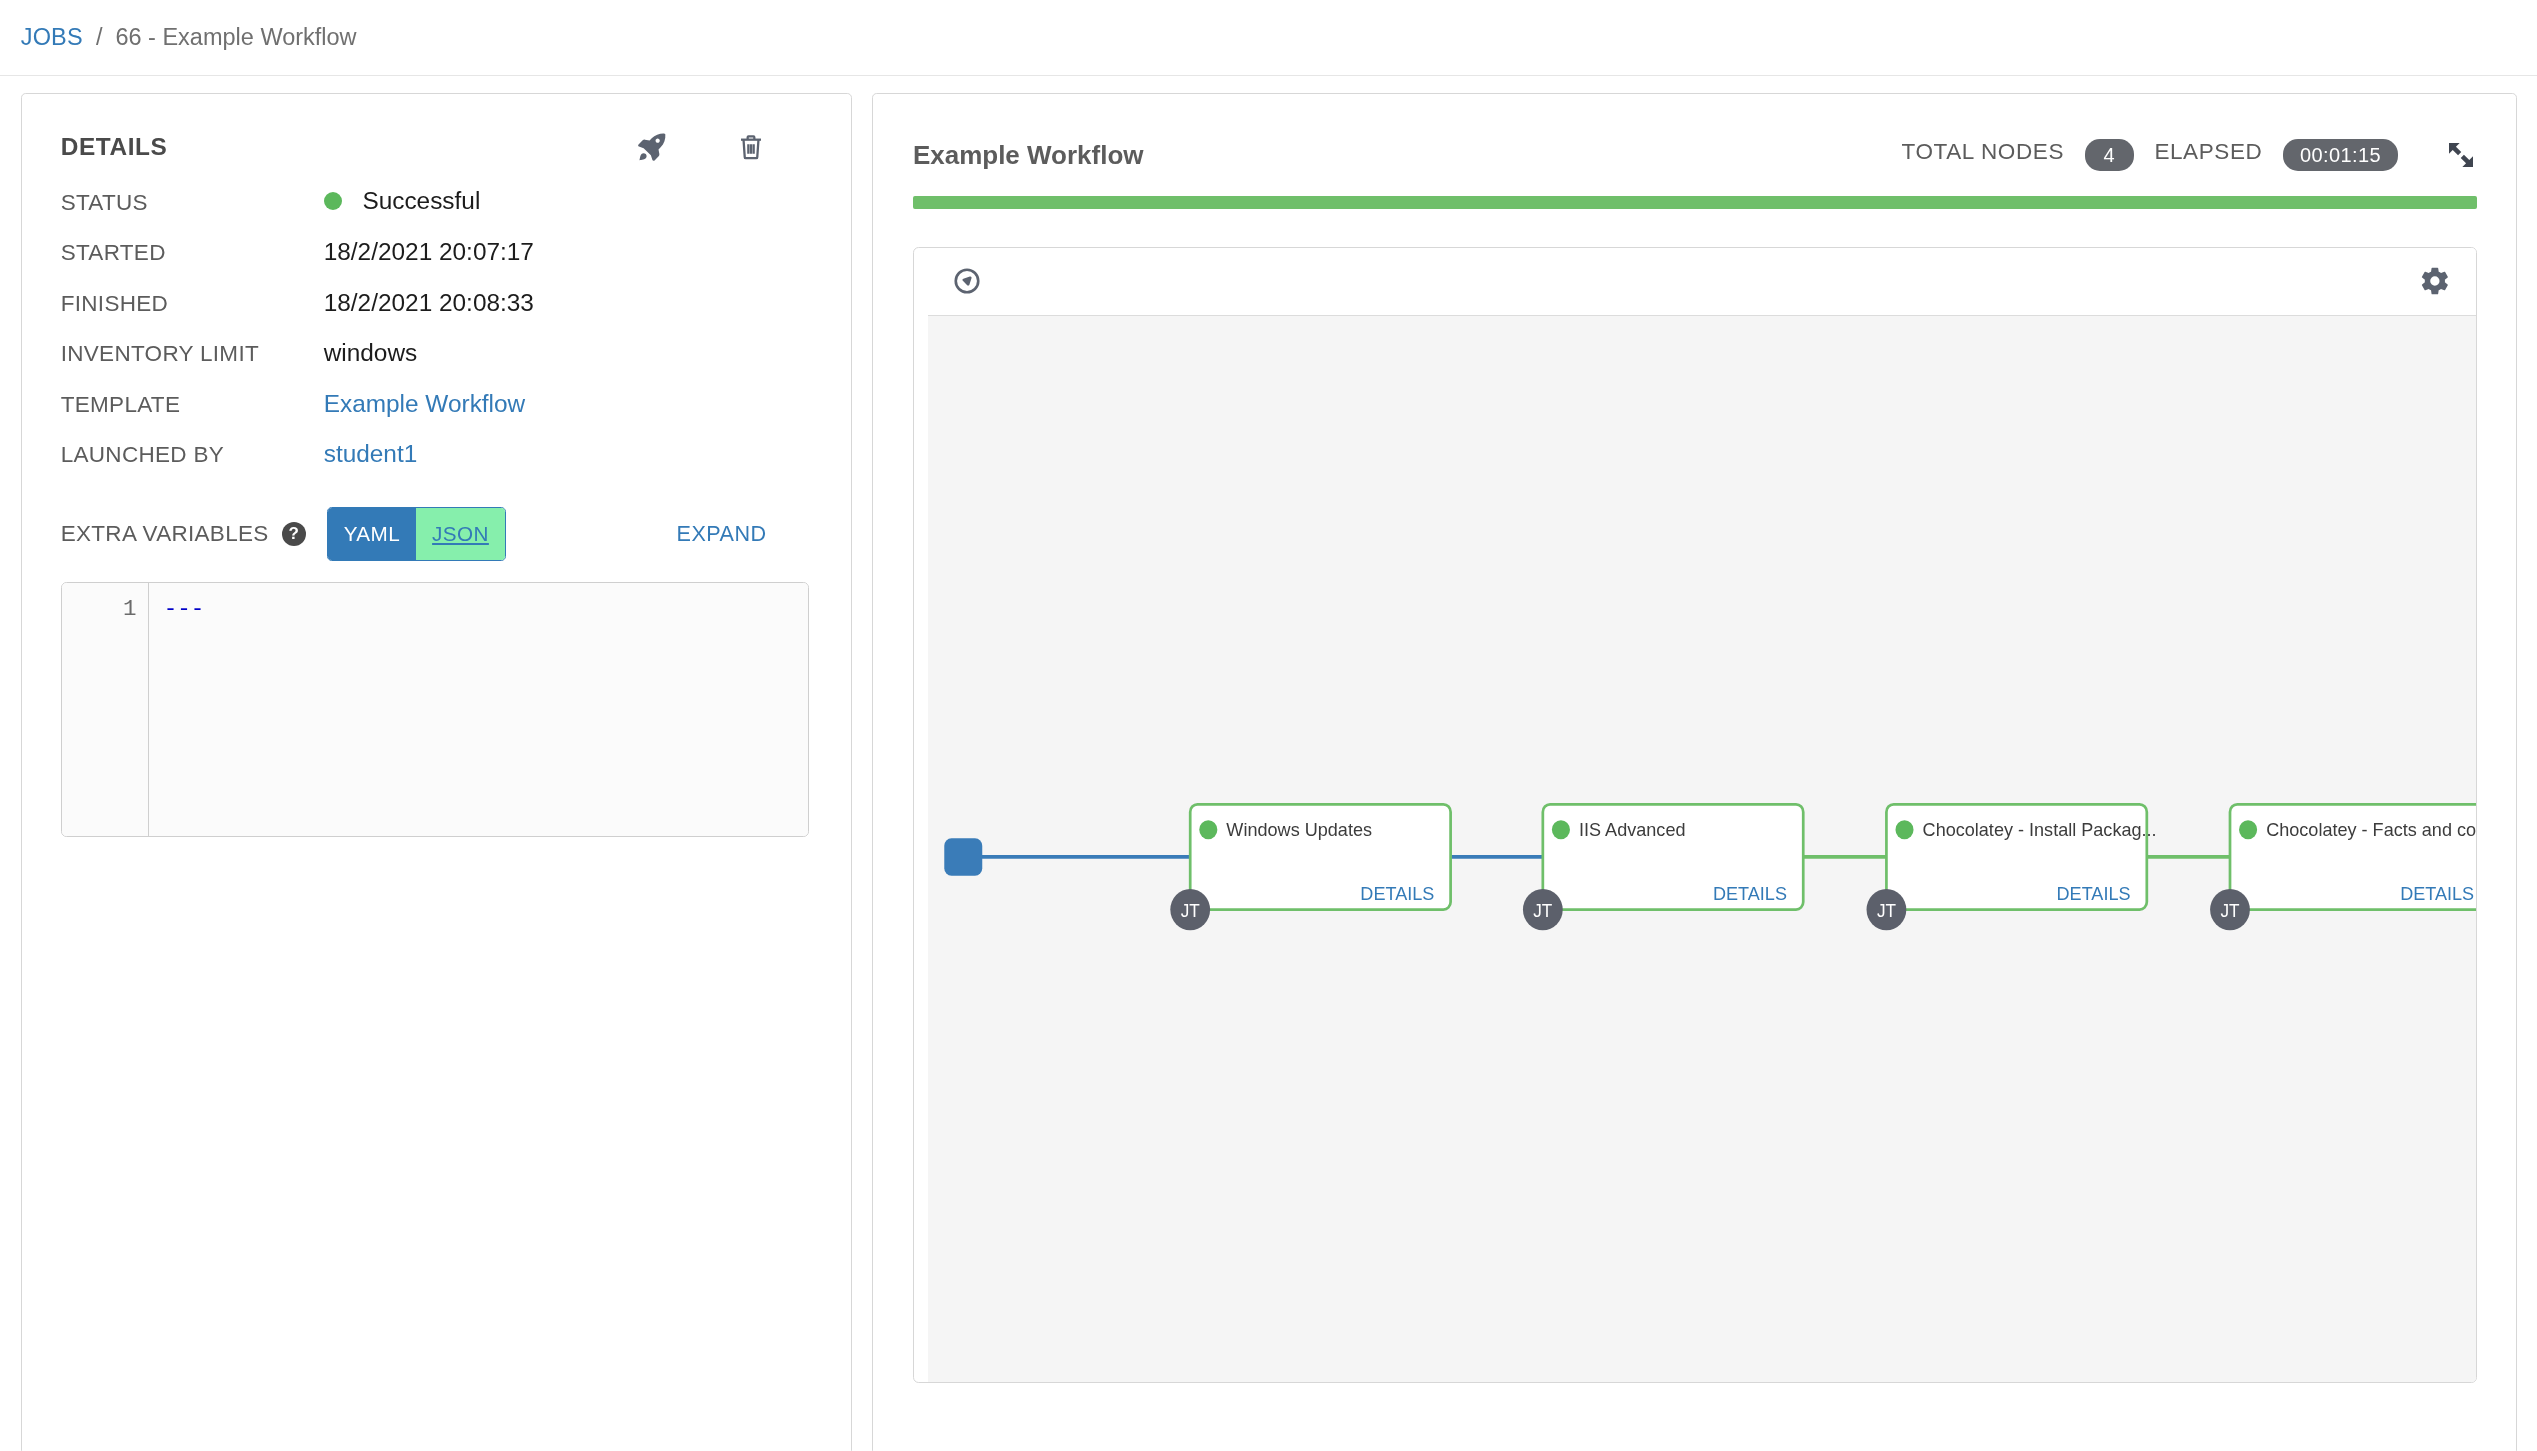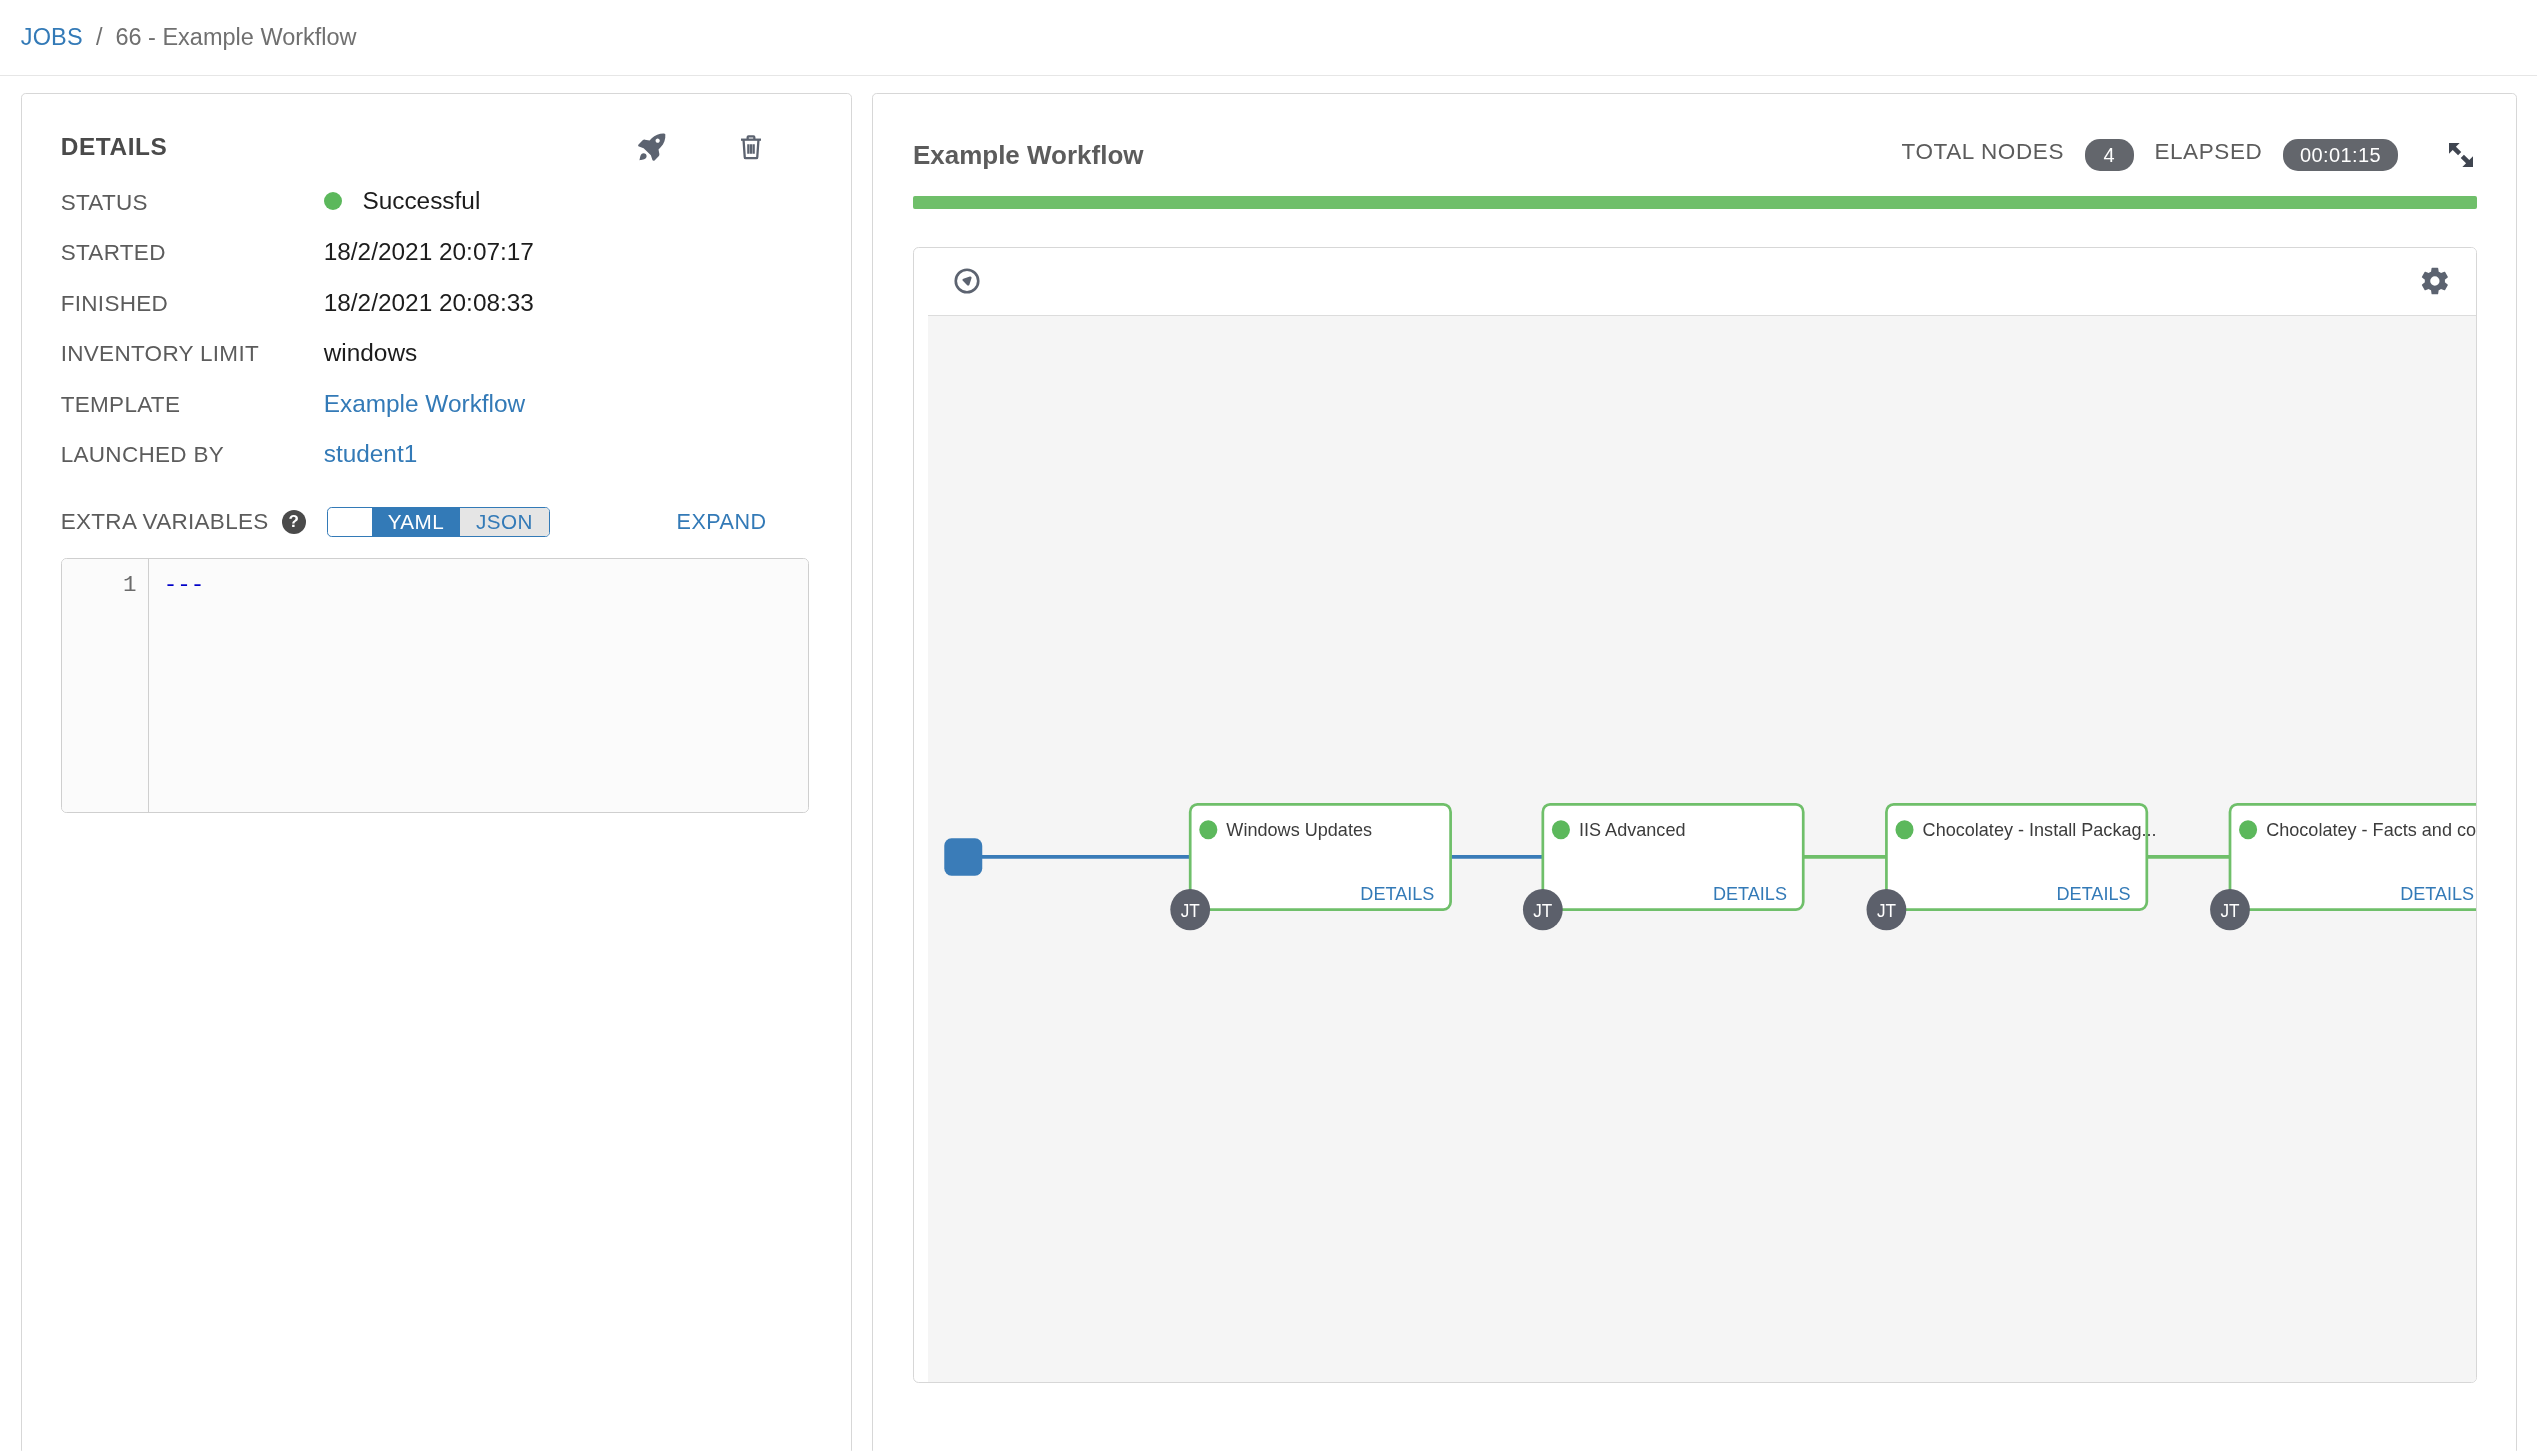--- a/index.html
+++ b/index.html
@@ -124,33 +124,32 @@
     align-items: center;
     justify-content: center;
     cursor: pointer;
     margin-right: 20.7px;
   }
   .toggle {
     display: inline-flex;
     border: 0.9px solid #337ab7;
     border-radius: 4.7px;
     overflow: hidden;
-    height: 30px;
-    padding-left: 44px;
+    height: 54px;
   }
   .toggle > div {
     padding: 0 16px;
     font-size: 20.7px;
     display: flex;
     align-items: center;
     cursor: pointer;
     letter-spacing: 0.4px;
   }
   .toggle .on { background: #337ab7; color: #ffffff; }
-  .toggle .off { background: #e5e5e5; color: #337ab7; }
+  .toggle .off { background: #86efac; color: #337ab7; text-decoration: underline; }
   .expand-link {
     margin-left: auto;
     color: #337ab7;
     font-size: 21.6px;
     letter-spacing: 0.5px;
     cursor: pointer;
     padding-right: 45px;
   }
   .code-box {
     margin-top: 20.7px;

